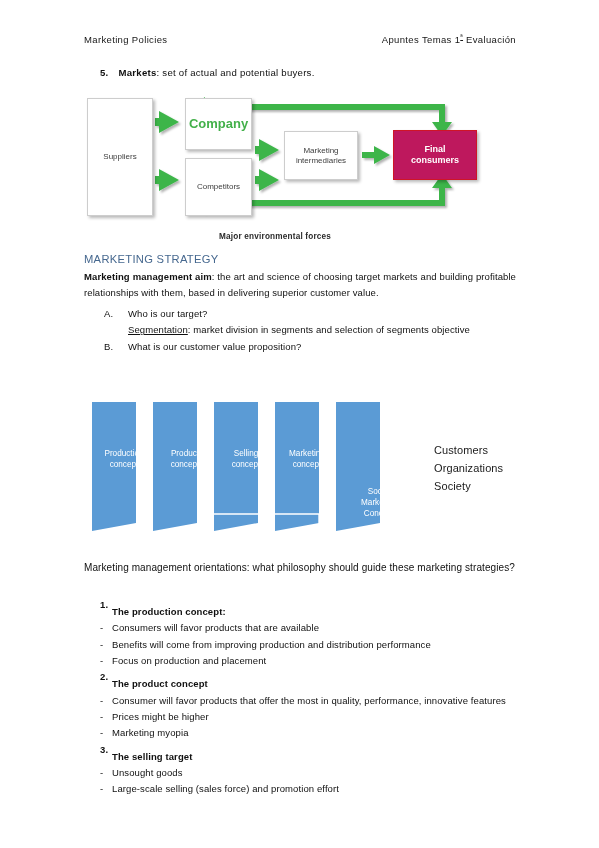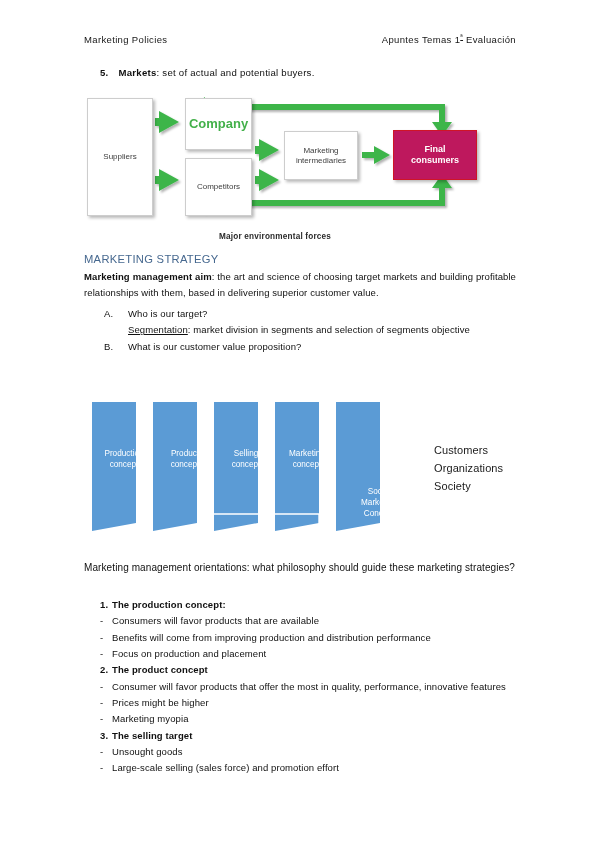--- a/index.html
+++ b/index.html
@@ -208,21 +208,21 @@
     padding-left: 16px;
     box-sizing: border-box;
     font-weight: bold;
   }
   .nl-dash {
     width: 28px; flex: 0 0 28px;
     padding-left: 16px;
     box-sizing: border-box;
   }
   .nl-body { flex: 1 1 auto; }
-  .nl-body.bold { font-weight: bold; }
+  .nl-body.bold { font-weight: bold; margin-top: 7px; }
 </style>
 </head>
 <body>
 
 <div class="page">
 
   <div class="doc-header">
     <span class="hdr-left">Marketing Policies</span>
     <span class="hdr-right"><span>Apuntes Temas 1</span><sup>ª</sup><span> Evaluación</span></span>
   </div>

